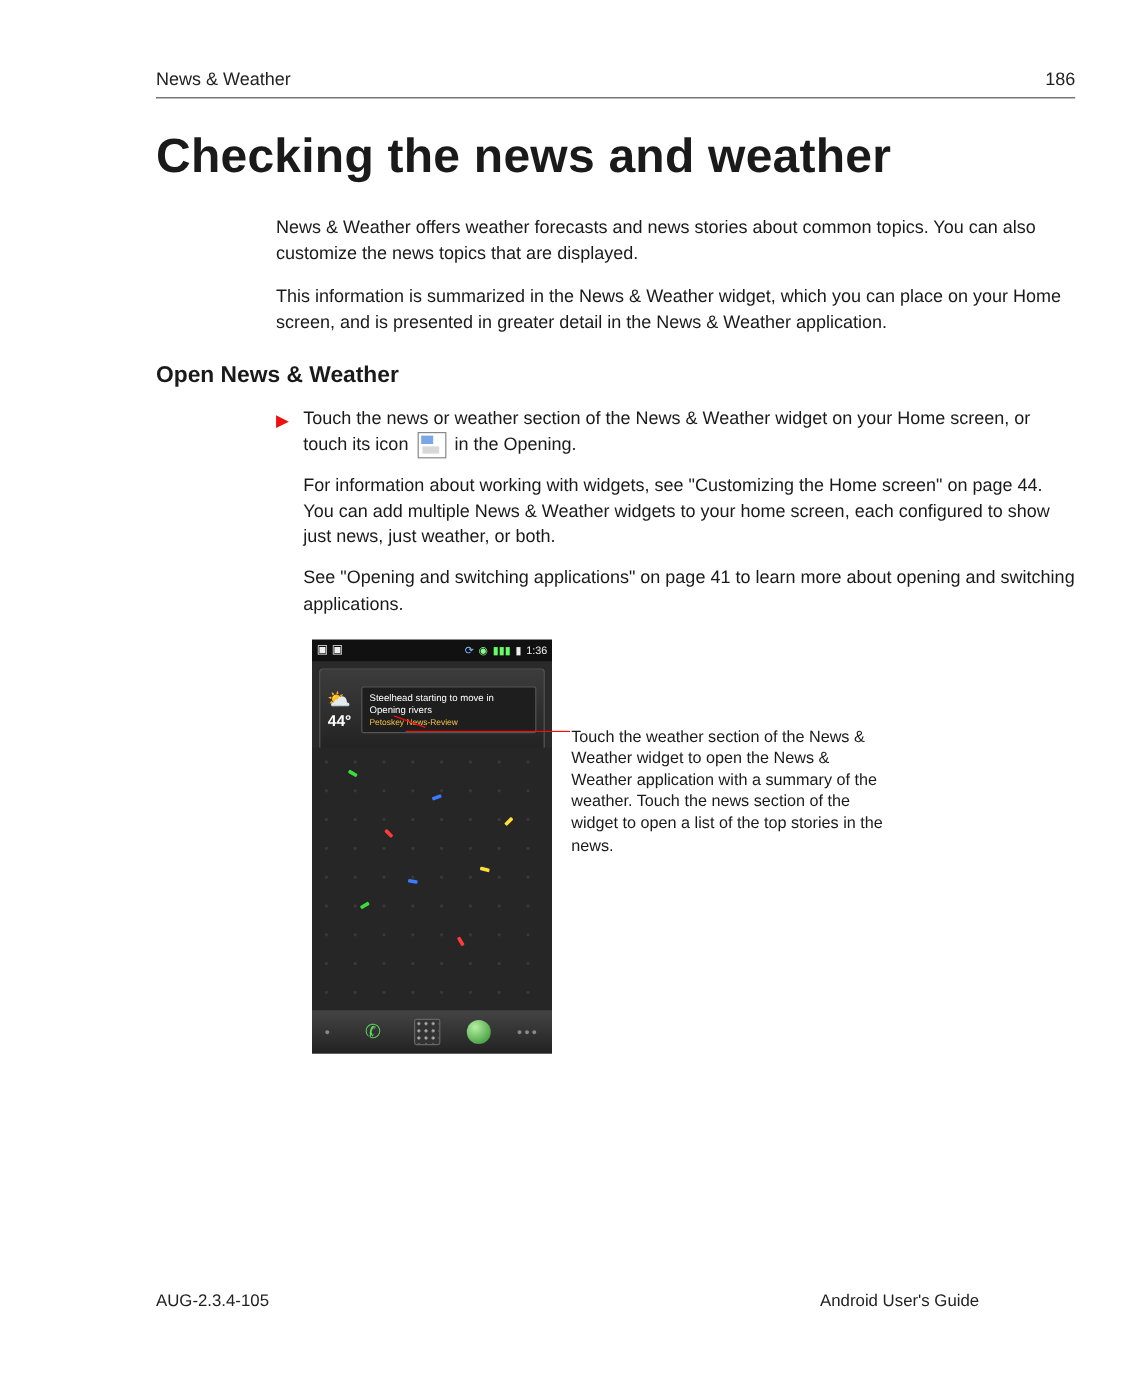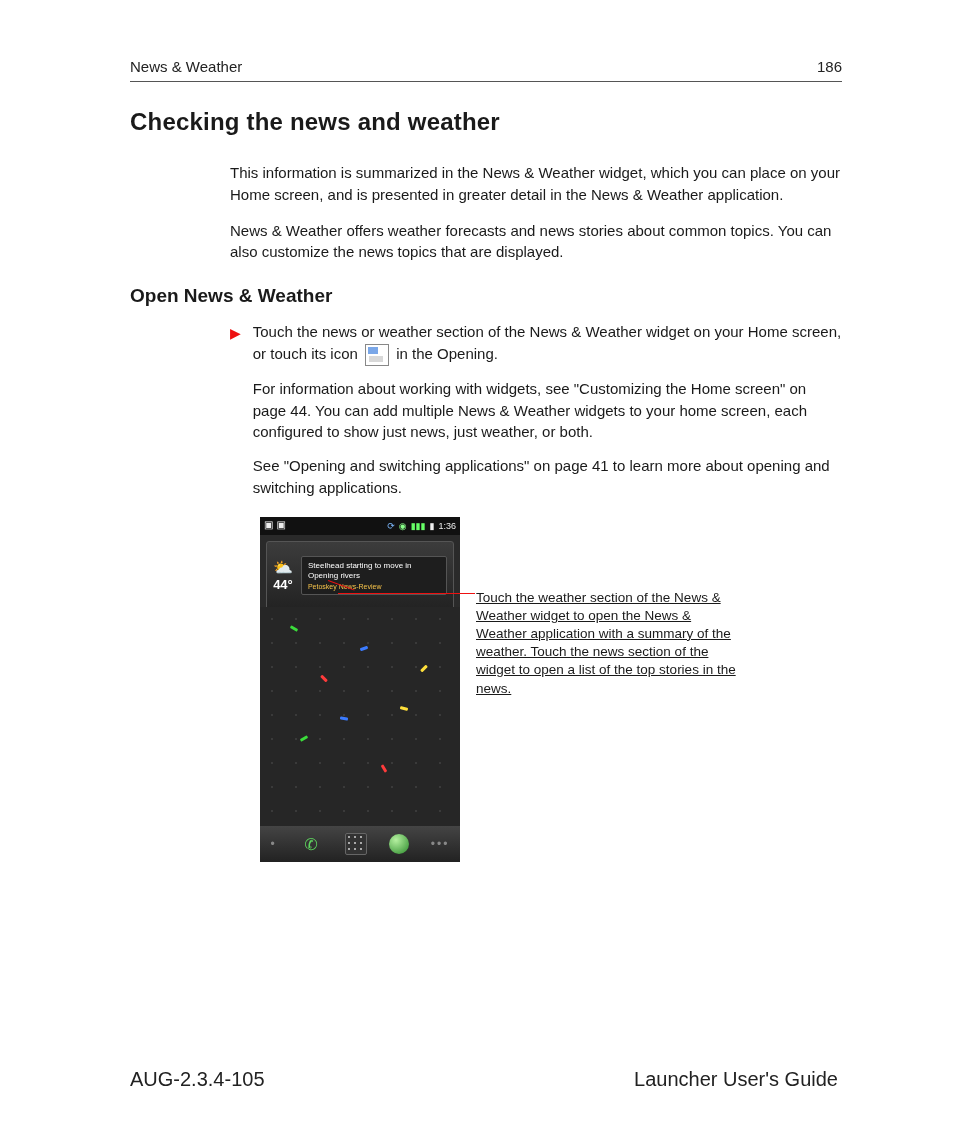--- a/index.html
+++ b/index.html
@@ -1,24 +1,24 @@
 <!DOCTYPE html>
 <html><head>
 <meta charset="utf-8">
 <style>
   html,body{margin:0;padding:0;background:#fff;}
   body{
     width:954px;height:1145px;
     font-family:"Helvetica Neue",Helvetica,Arial,sans-serif;
     color:#1a1a1a;position:relative;
   }
-  .page{padding:58px 112px 0 130px;}
+  .page{padding:58px 58px 0 130px;}
   .runhead{display:flex;justify-content:space-between;font-size:15px;color:#222;}
   .rule{border:none;border-top:1px solid #555;margin:6px 0 26px 0;}
-  h1{font-size:24px;font-weight:700;margin:0 0 26px 0;letter-spacing:.2px;}
+  h1{font-size:40px;font-weight:700;margin:0 0 26px 0;letter-spacing:.2px;}
   .body-indent{margin-left:100px;}
   p{font-size:15px;line-height:1.45;margin:0 0 14px 0;}
   h2{font-size:19px;font-weight:700;margin:22px 0 14px 0;}
   .bullet-row{display:flex;margin-left:100px;}
   .tri{color:#e11;font-size:14px;margin-right:12px;line-height:1.5;flex:none;margin-top:2px;}
   .bullet-text{flex:1;}
   .bullet-text p{margin:0 0 12px 0;}
   .launcher-icon{
     display:inline-block;width:22px;height:20px;vertical-align:middle;
     border:1px solid #888;background:#fff;position:relative;margin:0 3px;
@@ -59,40 +59,40 @@
   .btn-phone{color:#5fd65f;transform:rotate(-10deg);}
   .btn-apps{width:20px;height:20px;background:
     radial-gradient(circle,#aaa 1px,transparent 1.5px) 0 0/6px 6px #333;
     border:1px solid #666;border-radius:2px;}
   .btn-browser{width:20px;height:20px;border-radius:50%;
     background:radial-gradient(circle at 35% 30%,#b5f0a0,#2a8a2a);}
   .dots-left,.dots-right{color:#888;font-size:12px;letter-spacing:2px;}
   
   .callout-line{position:absolute;height:1px;background:#e11;z-index:5;}
   .callout-diag{position:absolute;width:1px;background:#e11;z-index:5;transform-origin:top left;}
-  .caption{font-size:13.5px;line-height:1.35;margin-left:16px;width:260px;margin-top:72px;text-decoration:underline;}
+  .caption{font-size:13.5px;line-height:1.35;margin-left:16px;width:260px;margin-top:72px;}
   
-  .footer{position:absolute;bottom:54px;left:130px;right:116px;
-    display:flex;justify-content:space-between;font-size:20px;color:#222;}
+  .footer{position:absolute;bottom:54px;left:130px;right:138px;
+    display:flex;justify-content:space-between;font-size:14px;color:#222;}
 </style>
 </head>
 <body>
 
 <div class="page">
   <div class="runhead">
     <span>News &amp; Weather</span>
     <span>186</span>
   </div>
   <hr class="rule">
 
   <h1>Checking the news and weather</h1>
 
   <div class="body-indent">
+    <p>News &amp; Weather offers weather forecasts and news stories about common topics. You can also customize the news topics that are displayed.</p>
     <p>This information is summarized in the News &amp; Weather widget, which you can place on your Home screen, and is presented in greater detail in the News &amp; Weather application.</p>
-    <p>News &amp; Weather offers weather forecasts and news stories about common topics. You can also customize the news topics that are displayed.</p>
   </div>
 
   <h2>Open News &amp; Weather</h2>
 
   <div class="bullet-row">
     <span class="tri">▶</span>
     <div class="bullet-text">
       <p>
         <span>Touch the news or weather section of the News &amp; Weather widget on your Home screen, or touch its icon </span>
         <span class="launcher-icon"></span>
@@ -146,14 +146,14 @@
 
     <div class="callout-diag" style="top:64px;left:68px;height:28px;transform:rotate(-70deg);"></div>
     <div class="callout-line" style="top:76px;left:78px;width:137px;"></div>
 
     <div class="caption">Touch the weather section of the News &amp; Weather widget to open the News &amp; Weather application with a summary of the weather. Touch the news section of the widget to open a list of the top stories in the news.</div>
   </div>
 </div>
 
 <div class="footer">
   <span>AUG-2.3.4-105</span>
-  <span>Launcher User's Guide</span>
+  <span>Android User's Guide</span>
 </div>
 
 </body></html>

